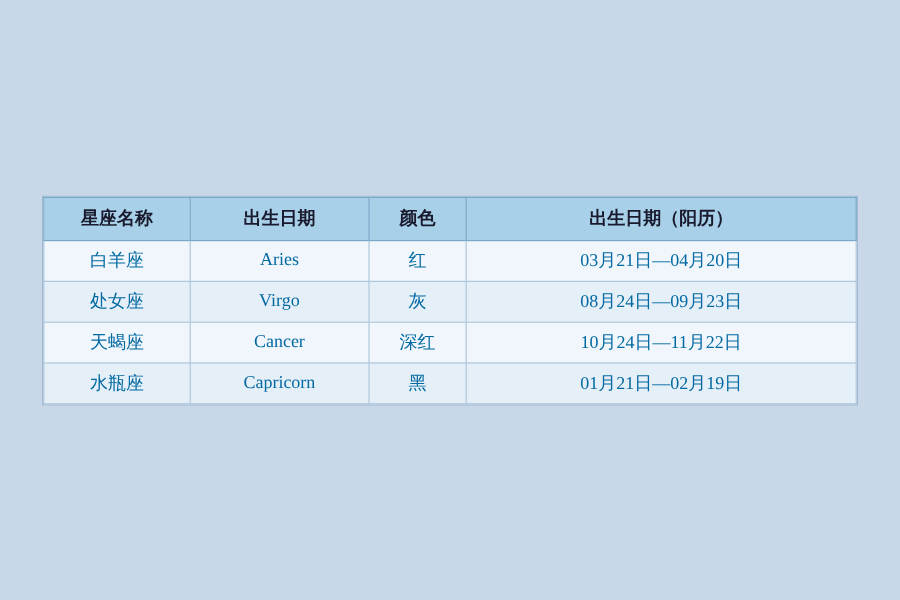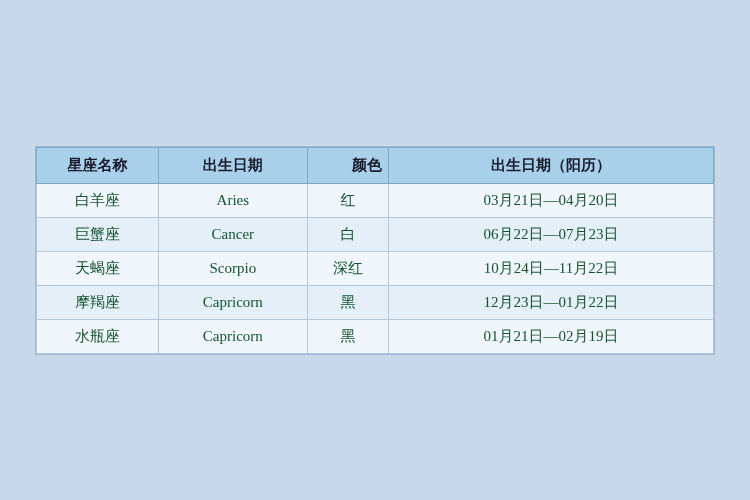--- a/index.html
+++ b/index.html
@@ -48,26 +48,26 @@
 
     tbody tr:nth-child(even) {
       background-color: #e4eff8;
     }
 
     tbody td {
       border: 1px solid #b0c8dc;
       padding: 7px 6px;
       text-align: center;
       font-size: 15px;
-      color: #14532d;
+      color: #0369a1;
     }
 
     .col-zh { width: 18%; }
     .col-en { width: 22%; }
-    .col-color { width: 12%; text-align: right; }
+    .col-color { width: 12%; }
     .col-date { width: 48%; }
   </style>
 </head>
 <body>
 
 <div class="table-container">
   <table>
     <thead>
       <tr>
         <th class="col-zh">星座名称</th>
@@ -77,36 +77,30 @@
       </tr>
     </thead>
     <tbody id="table-body">
     <tr>
           <td>白羊座</td>
           <td>Aries</td>
           <td>红</td>
           <td>03月21日—04月20日</td>
         </tr>
         <tr>
-          <td>巨蟹座</td>
-          <td>Cancer</td>
-          <td>白</td>
-          <td>06月22日—07月23日</td>
+          <td>处女座</td>
+          <td>Virgo</td>
+          <td>灰</td>
+          <td>08月24日—09月23日</td>
         </tr>
         <tr>
           <td>天蝎座</td>
-          <td>Scorpio</td>
+          <td>Cancer</td>
           <td>深红</td>
           <td>10月24日—11月22日</td>
-        </tr>
-        <tr>
-          <td>摩羯座</td>
-          <td>Capricorn</td>
-          <td>黑</td>
-          <td>12月23日—01月22日</td>
         </tr>
         <tr>
           <td>水瓶座</td>
           <td>Capricorn</td>
           <td>黑</td>
           <td>01月21日—02月19日</td>
         </tr>
       </tbody>
   </table>
 </div>

